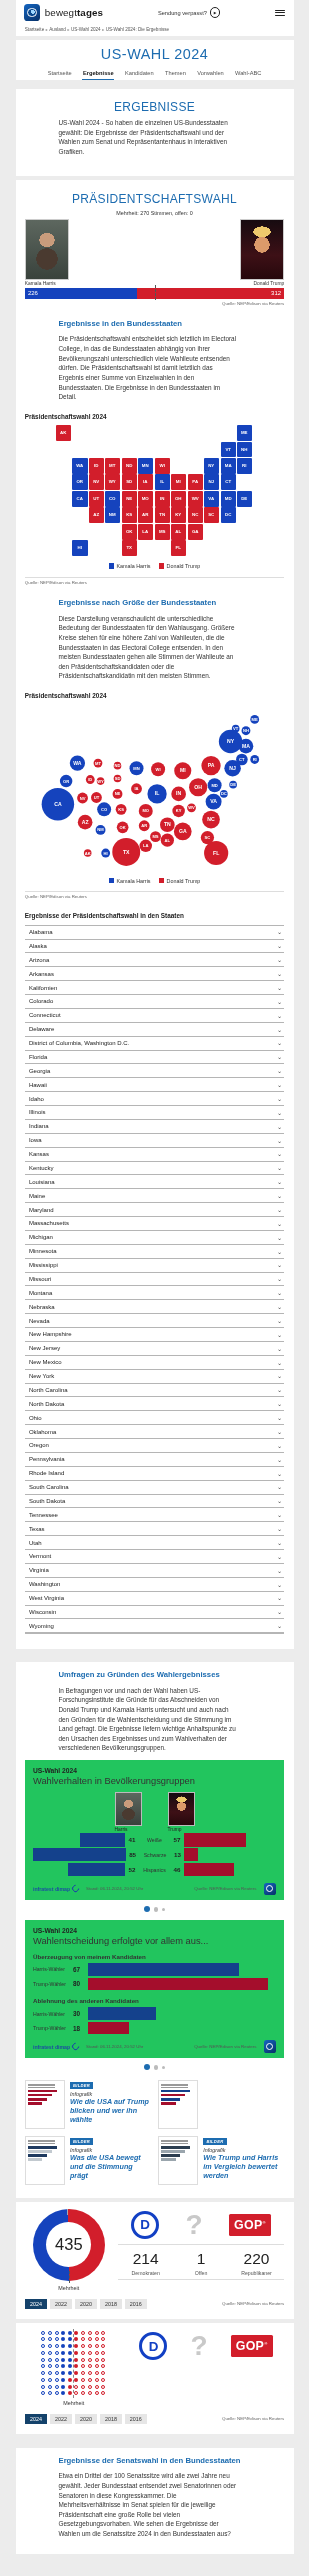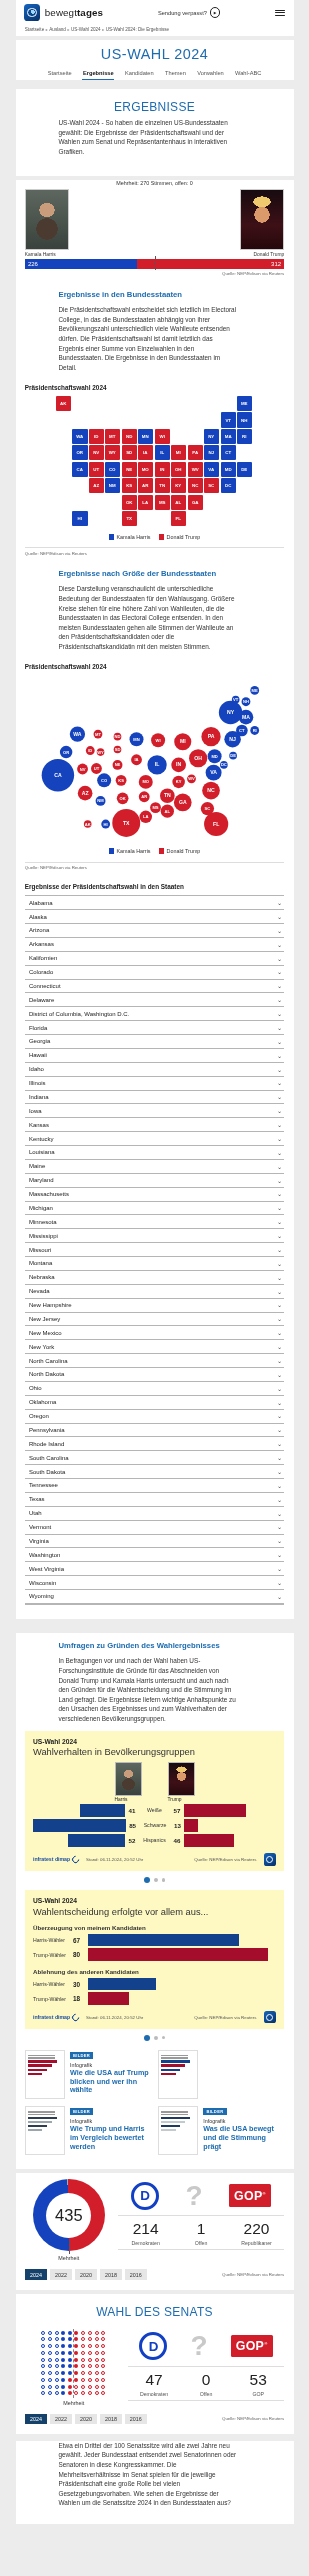--- a/index.html
+++ b/index.html
@@ -54,21 +54,21 @@
   
   .carto{display:block;margin:0 auto;}
   
   .acc{margin:4.1px 9.3px 12.4px;}
   .acc-row{display:flex;justify-content:space-between;align-items:center;border-top:0.5px solid #b5b5b5;padding:2.6px 2.1px 2.6px 4.1px;height:7.7px;cursor:pointer;}
   .acc:last-child{border-bottom:0.5px solid #b5b5b5;}
   .acc-row:last-child{border-bottom:0.5px solid #b5b5b5;}
   .acc-name{font-size:6px;color:#222;}
   .acc-chev{color:#444;font-size:6.2px;line-height:5.2px;}
   
-  .chart-box{background:#fef9c3;margin:7.2px 9.3px 0;padding:7.2px 8.2px 5.2px;}
+  .chart-box{background:#22c55e;margin:7.2px 9.3px 0;padding:7.2px 8.2px 5.2px;}
   .kicker{font-size:6.7px;font-weight:700;color:#222;}
   .chart-title{font-size:9.3px;color:#333;margin:2.1px 0 5.2px;}
   .mini-photos{display:flex;justify-content:center;gap:26px;margin:2.1px 0 1px;}
   .mini-photo{width:27px;height:34px;border:0.5px solid #bbb;box-sizing:border-box;}
   .mini-label{font-size:4.9px;margin-top:1px;color:#222;}
   .demo-row{display:flex;align-items:center;margin:1.5px 0;}
   .demo-left{width:93px;display:flex;justify-content:flex-end;}
   .demo-right{width:93px;}
   .demo-bar{height:13.4px;}
   .demo-val{width:13.4px;text-align:center;font-size:6.2px;font-weight:700;color:#222;}
@@ -81,21 +81,21 @@
   .ard-sq:after{content:"";position:absolute;left:2.6px;top:2.6px;width:7.2px;height:7.2px;border-radius:50%;border:1px solid #fff;box-sizing:border-box;}
   .dots{display:flex;justify-content:center;align-items:center;gap:3.6px;margin:6.2px 0 2.1px;}
   .dot{border-radius:50%;background:#bbb;}
   .dot.active{background:#1d6cb0;}
   .dec-group{font-size:6.2px;font-weight:700;color:#333;margin:7.2px 0 3.1px;}
   .dec-row{display:flex;align-items:center;margin:2.1px 0;}
   .dec-label{width:40px;font-size:5.2px;color:#333;}
   .dec-val{width:15.5px;font-size:6.4px;font-weight:700;color:#222;}
   .dec-bar{height:12.4px;}
   
-  .teasers{display:grid;grid-template-columns:1fr 1fr;gap:7.2px;margin:9.3px 9.3px 11.3px;}
+  .teasers{display:grid;grid-template-columns:1fr 1fr;gap:7.2px;margin:9.3px 9.3px 11.3px;font-style:italic;}
   .teaser{display:flex;gap:5.2px;}
   .thumb{width:40px;height:49px;border:0.5px solid #ddd;background:#fff;flex:0 0 auto;padding:2.6px 2.1px;box-sizing:border-box;}
   .thumb .tl{height:1.5px;background:#999;margin:1px 0;width:80%;}
   .thumb .tb{height:2.6px;margin:1.5px 0;}
   .badge{display:inline-block;background:#1d6cb0;color:#fff;font-size:4.1px;font-weight:700;padding:1px 3.1px;letter-spacing:0.3px;}
   .teaser-kicker{font-size:5.4px;color:#333;margin:2.6px 0 1px;}
   .teaser-title{font-size:7.2px;font-weight:700;color:#1d6cb0;line-height:1.22;}
   
   .parl-row{display:flex;padding:3.1px 9.3px 0;align-items:flex-start;}
   .donut-wrap{width:88px;text-align:center;}
@@ -159,20 +159,21 @@
       </div>
   </div>
   <div class="gap"></div>
 
   <div class="card" style="padding-bottom:13.4px;">
     <div class="section-head">ERGEBNISSE</div>
     <p class="indent" style="margin-top:3.1px;">US-Wahl 2024 - So haben die einzelnen US-Bundesstaaten gewählt: Die Ergebnisse der Präsidentschaftswahl und der Wahlen zum Senat und Repräsentantenhaus in interaktiven Grafiken.</p>
   </div>
 
   <div class="card" style="padding-bottom:2.1px;">
+    <div class="section-head">PRÄSIDENTSCHAFTSWAHL</div>
     <div class="majority-note">Mehrheit: 270 Stimmen, offen: 0</div>
 
     <div class="cand-row">
       <div class="cand">
         <div class="cand-photo photo-harris"></div>
         <div class="cand-name">Kamala Harris</div>
       </div>
       <div class="cand">
         <div class="cand-photo photo-trump" style="margin-left:auto;"></div>
         <div class="cand-name right">Donald Trump</div>
@@ -714,37 +715,37 @@
             <div class="tb" style="background: rgb(20, 65, 140); width: 85%;"></div>
             <div class="tb" style="background: rgb(164, 14, 44); width: 71%;"></div>
             <div class="tb" style="background: rgb(20, 65, 140); width: 57%;"></div>
             <div class="tb" style="background: rgb(164, 14, 44); width: 43%;"></div>
           </div>
         </div>
         <div class="teaser">
           <div class="thumb">
             <div class="tl"></div>
             <div class="tl"></div>
+            <div class="tb" style="background: rgb(31, 58, 95); width: 85%;"></div>
+            <div class="tb" style="background: rgb(194, 201, 207); width: 71%;"></div>
+            <div class="tb" style="background: rgb(31, 58, 95); width: 57%;"></div>
+            <div class="tb" style="background: rgb(194, 201, 207); width: 43%;"></div>
+          </div>
+          <div><span class="badge">BILDER</span><div class="teaser-kicker">Infografik</div><div class="teaser-title">Was die USA bewegt und die Stimmung prägt</div></div>
+        </div>
+        <div class="teaser">
+          <div class="thumb">
+            <div class="tl"></div>
+            <div class="tl"></div>
             <div class="tb" style="background: rgb(44, 62, 80); width: 85%;"></div>
             <div class="tb" style="background: rgb(154, 165, 173); width: 71%;"></div>
             <div class="tb" style="background: rgb(44, 62, 80); width: 57%;"></div>
             <div class="tb" style="background: rgb(154, 165, 173); width: 43%;"></div>
           </div>
           <div><span class="badge">BILDER</span><div class="teaser-kicker">Infografik</div><div class="teaser-title">Wie Trump und Harris im Vergleich bewertet werden</div></div>
-        </div>
-        <div class="teaser">
-          <div class="thumb">
-            <div class="tl"></div>
-            <div class="tl"></div>
-            <div class="tb" style="background: rgb(31, 58, 95); width: 85%;"></div>
-            <div class="tb" style="background: rgb(194, 201, 207); width: 71%;"></div>
-            <div class="tb" style="background: rgb(31, 58, 95); width: 57%;"></div>
-            <div class="tb" style="background: rgb(194, 201, 207); width: 43%;"></div>
-          </div>
-          <div><span class="badge">BILDER</span><div class="teaser-kicker">Infografik</div><div class="teaser-title">Was die USA bewegt und die Stimmung prägt</div></div>
         </div>
       </div>
   </div>
 
   <div class="card">
     <div class="parl-row">
       <div class="donut-wrap">
         <div class="donut" id="houseDonut" style="background: conic-gradient(from 180deg, rgb(21, 67, 189) 0deg, rgb(21, 67, 189) 49.1954%, rgb(170, 170, 170) 49.1954%, rgb(170, 170, 170) 49.4253%, rgb(210, 30, 43) 49.4253%, rgb(210, 30, 43) 100%); text-align: right;">
           <div class="donut-num">435</div>
           <div class="donut-marker"></div>
@@ -781,21 +782,20 @@
           <span class="year-tab">2022</span>
           <span class="year-tab">2020</span>
           <span class="year-tab">2018</span>
           <span class="year-tab">2016</span>
         </span>
       <span class="quelle">Quelle: NEP/Edison via Reuters</span>
     </div>
   </div>
 
   <div class="card">
-    <div class="section-head">WAHL DES SENATS</div>
     <div class="parl-row">
       <div class="dotgrid-wrap">
         <div class="dotgrid" id="senDots">
             <div class="dot-divider"></div>
             <div class="sdot" style="left: 0px; top: 0px; border: 1px solid rgb(21, 67, 189);"></div>
             <div class="sdot" style="left: 0px; top: 6.7px; border: 1px solid rgb(21, 67, 189);"></div>
             <div class="sdot" style="left: 0px; top: 13.4px; border: 1px solid rgb(21, 67, 189);"></div>
             <div class="sdot" style="left: 0px; top: 20px; border: 1px solid rgb(21, 67, 189);"></div>
             <div class="sdot" style="left: 0px; top: 27px; border: 1px solid rgb(21, 67, 189);"></div>
             <div class="sdot" style="left: 0px; top: 33px; border: 1px solid rgb(21, 67, 189);"></div>
@@ -897,47 +897,34 @@
         <div class="maj-label">Mehrheit</div>
       </div>
       <div class="parl-right">
         <div class="logo-row">
           <div class="dem-logo">
               <span>D</span>
             </div>
           <div class="q-mark">?</div>
           <div class="gop-logo">GOP<sup>®</sup></div>
         </div>
-        <div class="num-row">
-          <div class="num-col">
-              <div class="num-big">47</div>
-              <div class="num-label">Demokraten</div>
-            </div>
-          <div class="num-col">
-              <div class="num-big">0</div>
-              <div class="num-label">Offen</div>
-            </div>
-          <div class="num-col">
-              <div class="num-big">53</div>
-              <div class="num-label">GOP</div>
-            </div>
-        </div>
       </div>
     </div>
     <div class="years-row">
       <span id="senYears" style="display:flex;">
           <span class="year-tab active">2024</span>
           <span class="year-tab">2022</span>
           <span class="year-tab">2020</span>
           <span class="year-tab">2018</span>
           <span class="year-tab">2016</span>
         </span>
       <span class="quelle">Quelle: NEP/Edison via Reuters</span>
     </div>
   </div>
 
   <div class="card" style="padding-bottom:9.3px;">
+    <div class="sub-head" style="padding-top:8.2px;">Ergebnisse der Senatswahl in den Bundesstaaten</div>
     <p class="indent">Etwa ein Drittel der 100 Senatssitze wird alle zwei Jahre neu gewählt. Jeder Bundesstaat entsendet zwei Senatorinnen oder Senatoren in diese Kongresskammer. Die Mehrheitsverhältnisse im Senat spielen für die jeweilige Präsidentschaft eine große Rolle bei vielen Gesetzgebungsvorhaben. Wie sehen die Ergebnisse der Wahlen um die Senatssitze 2024 in den Bundesstaaten aus?</p>
 
   </div>
 
 </div>
 
 
 </body></html>

